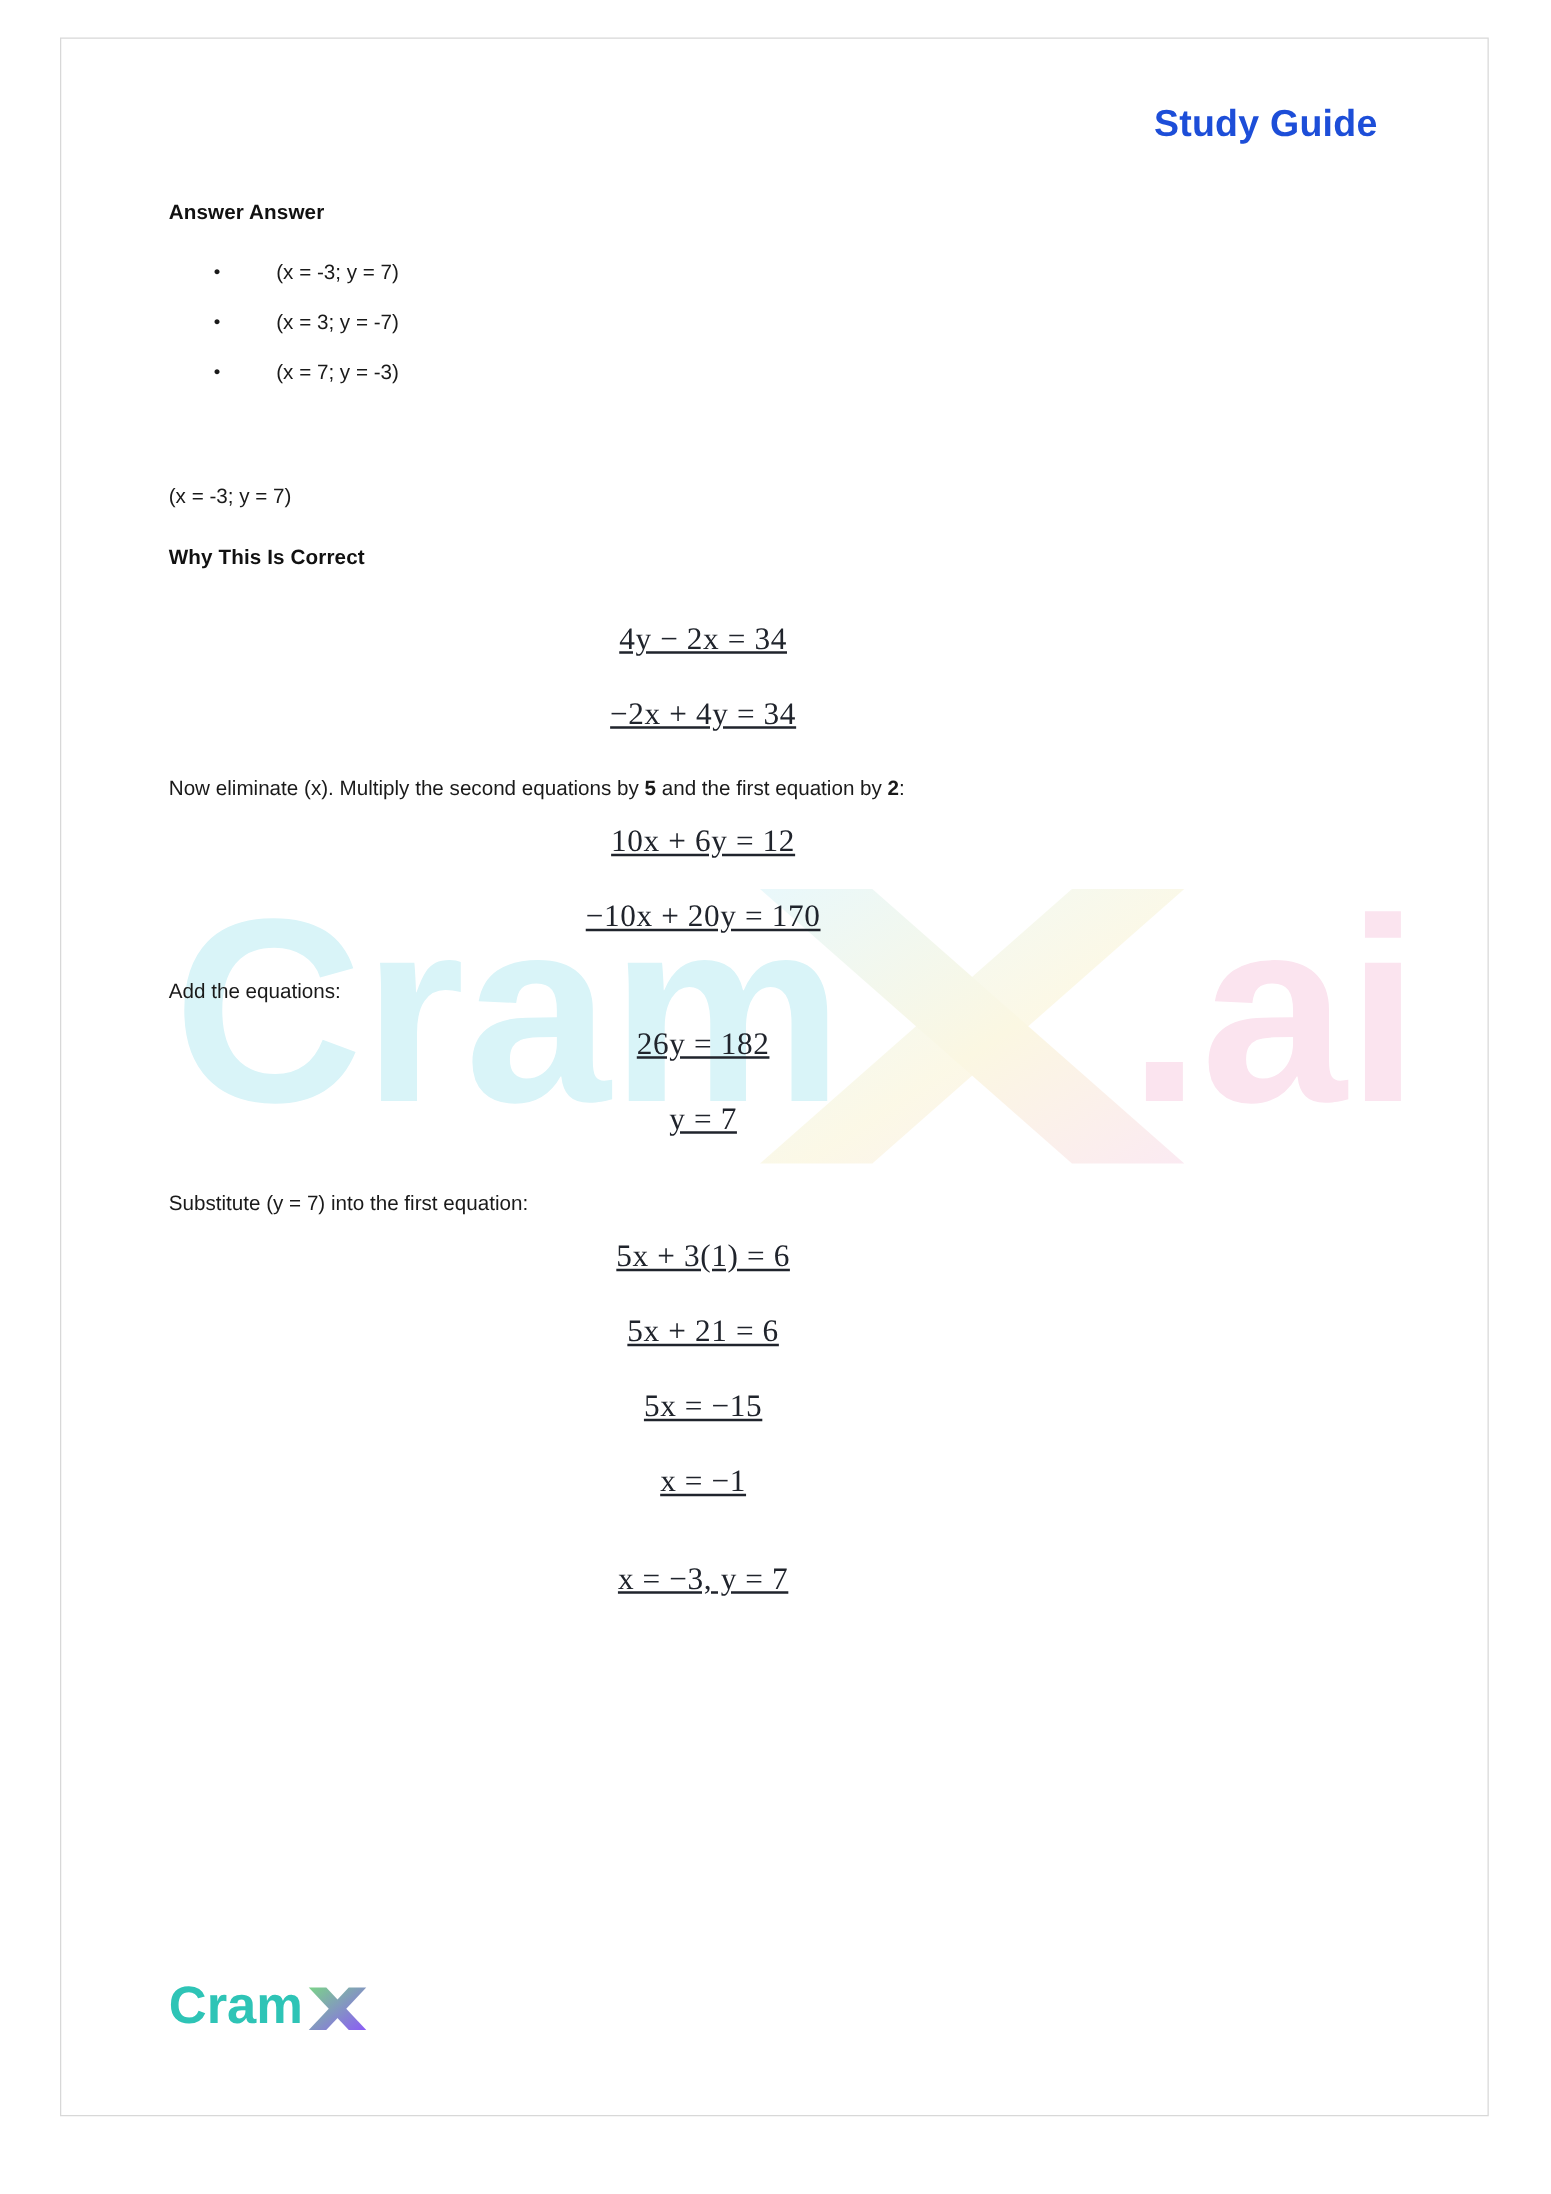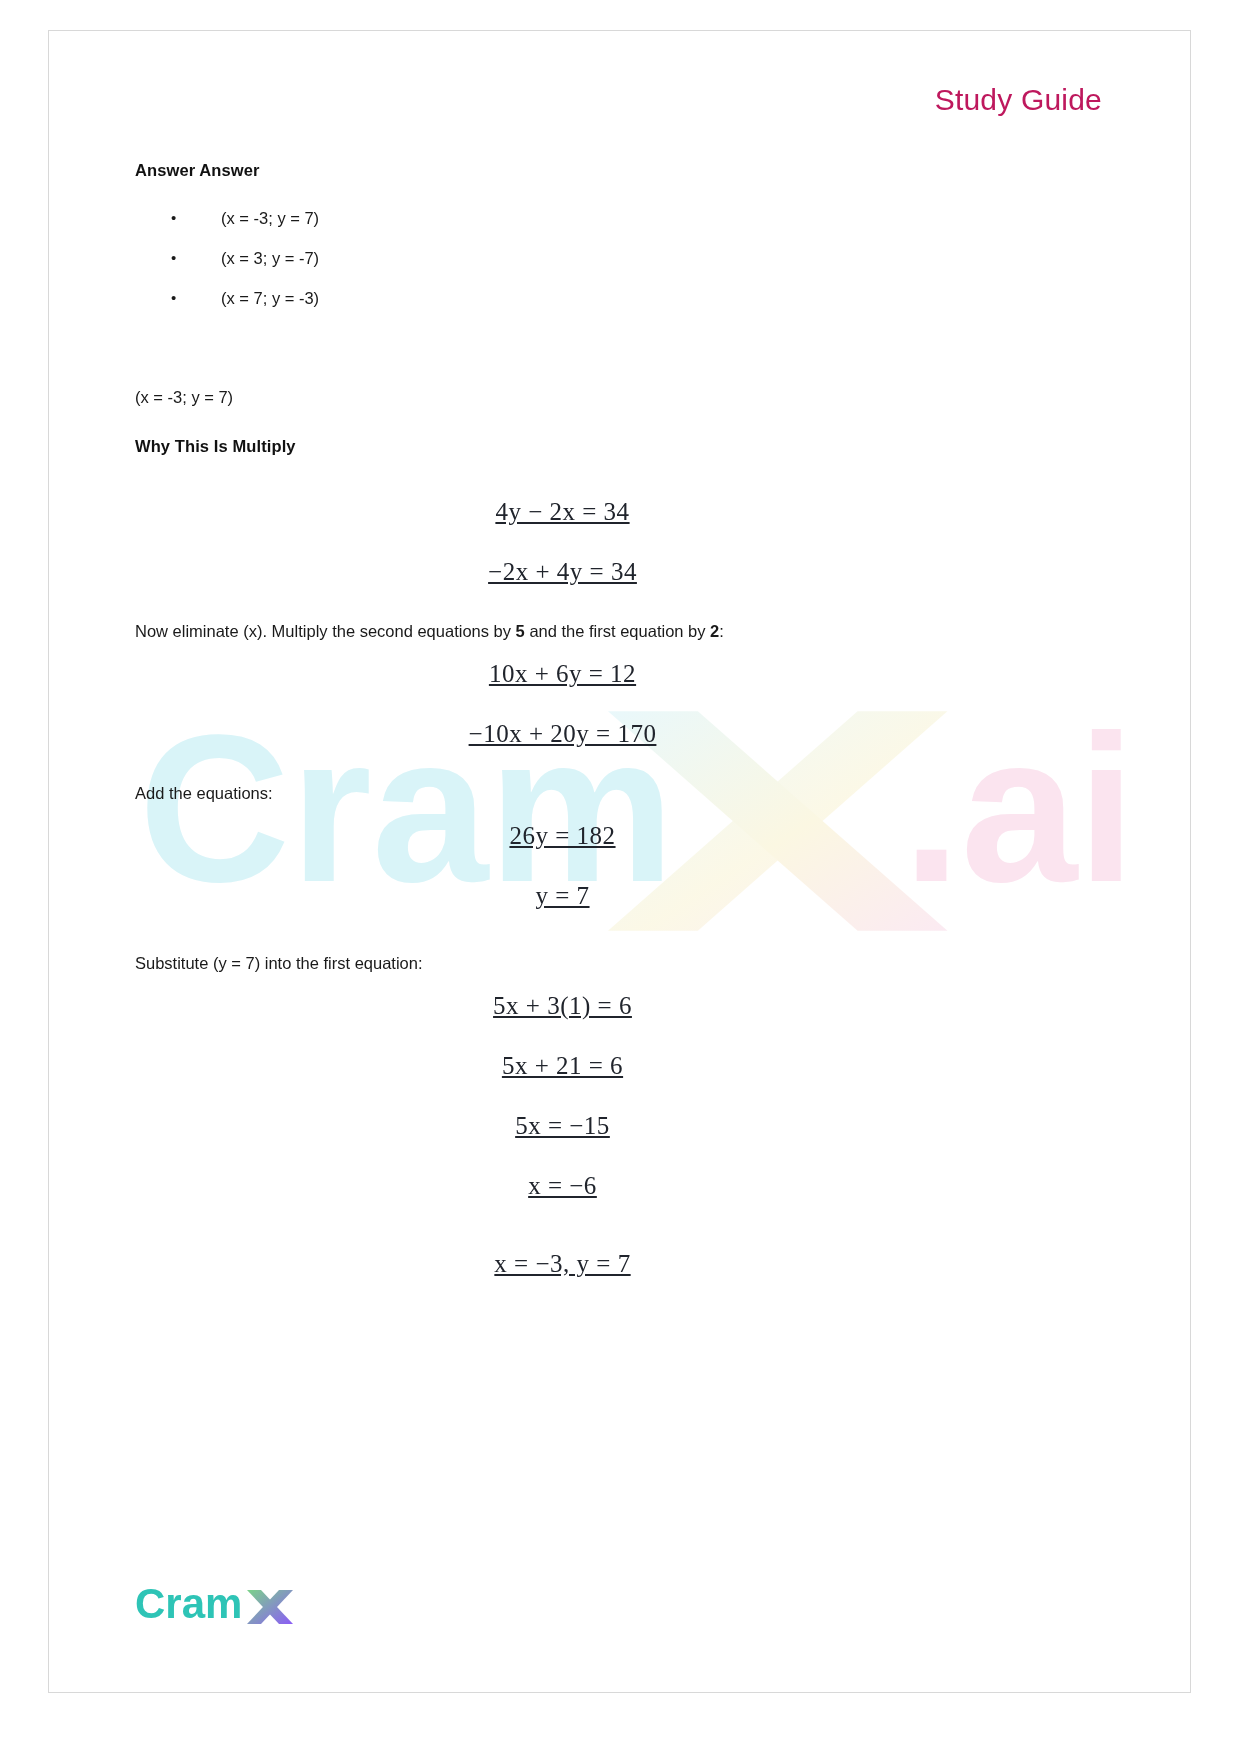--- a/index.html
+++ b/index.html
@@ -44,22 +44,22 @@
     position: relative;
     z-index: 2;
     padding: 0;
   }
 
   .doc-title {
     position: absolute;
     right: 88px;
     top: 52px;
     font-size: 30px;
-    font-weight: normal;
-    color: #be185d;
+    font-weight: bold;
+    color: #1d4ed8;
     letter-spacing: 0.2px;
     margin-left: 41px;
   }
 
   .body-area {
     position: absolute;
     left: 86px;
     top: 130px;
     right: 60px;
   }
@@ -190,21 +190,21 @@
 
       <div class="gap-40"></div>
 
 
       <div class="gap-30"></div>
 
       <div class="answer-line">(x = -3; y = 7)</div>
 
       <div class="gap-30"></div>
 
-      <h2 class="section-head">Why This Is Multiply</h2>
+      <h2 class="section-head">Why This Is Correct</h2>
 
       <div class="gap-26"></div>
 
 
       <div class="eq">
         <span>4y − 2x = 34</span>
       </div>
 
       <div class="eq">
         <span>−2x + 4y = 34</span>
@@ -246,21 +246,21 @@
 
       <div class="eq">
         <span>5x + 21 = 6</span>
       </div>
 
       <div class="eq">
         <span>5x = −15</span>
       </div>
 
       <div class="eq">
-        <span>x = −6</span>
+        <span>x = −1</span>
       </div>
 
       <div class="gap-18"></div>
 
 
       <div class="eq">
         <span>x = −3,    y = 7</span>
       </div>
 
     </div>

